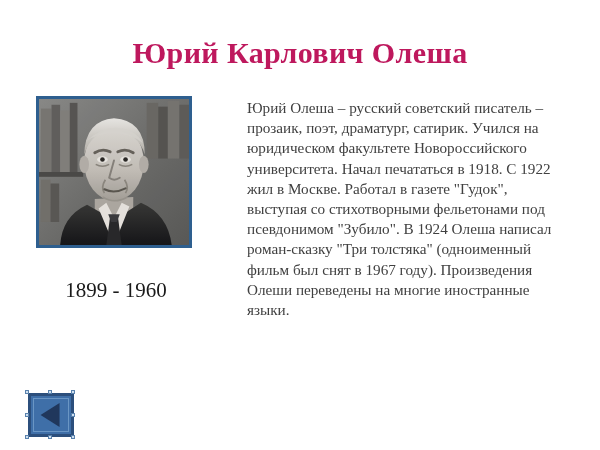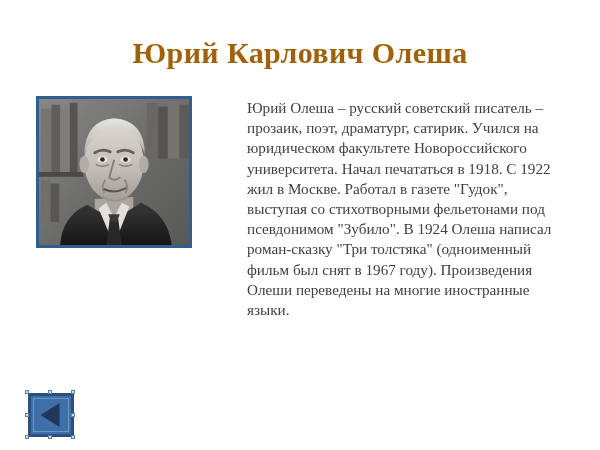--- a/index.html
+++ b/index.html
@@ -27,21 +27,21 @@
     position: absolute;
     left: 0;
     top: 36px;
     width: 600px;
     text-align: center;
     font-family: "Liberation Serif", "DejaVu Serif", serif;
     font-weight: bold;
     font-size: 30px;
     line-height: 34px;
     letter-spacing: 0.4px;
-    color: #a16207;
+    color: #be185d;
     white-space: nowrap;
   }
 
   
   .portrait-frame {
     position: absolute;
     left: 36px;
     top: 96px;
     width: 156px;
     height: 152px;
@@ -197,20 +197,21 @@
       <path d="M89 84 Q94 92 90 98" stroke="#908b83" stroke-width="1.8" fill="none"></path>
 
       <path d="M68 94 Q78 99 90 93" stroke="#5d5952" stroke-width="2.2" fill="none" stroke-linecap="round"></path>
 
       <path d="M66 102 Q78 110 92 102" stroke="#9e9991" stroke-width="1.6" fill="none"></path>
 
       <rect x="0" y="0" width="156" height="152" fill="#000" opacity="0.04"></rect>
     </svg>
   </div>
 
+  <div class="life-dates">1899 - 1960</div>
 
   <div class="bio-text">Юрий Олеша – русский советский писатель – прозаик, поэт, драматург, сатирик. Учился на юридическом факультете Новороссийского университета. Начал печататься в 1918. С 1922 жил в Москве. Работал в газете "Гудок", выступая со стихотворными фельетонами под псевдонимом "Зубило". В 1924 Олеша написал роман-сказку "Три толстяка" (одноименный фильм был снят в  1967 году). Произведения Олеши переведены на многие иностранные языки.</div>
 
   <div class="nav-back">
     <span class="inner"></span>
     <span class="tri"></span>
   </div>
   <span class="sel-handle" style="left:25px;  top:390px;"></span>
   <span class="sel-handle" style="left:48px;  top:390px;"></span>
   <span class="sel-handle" style="left:71px;  top:390px;"></span>

